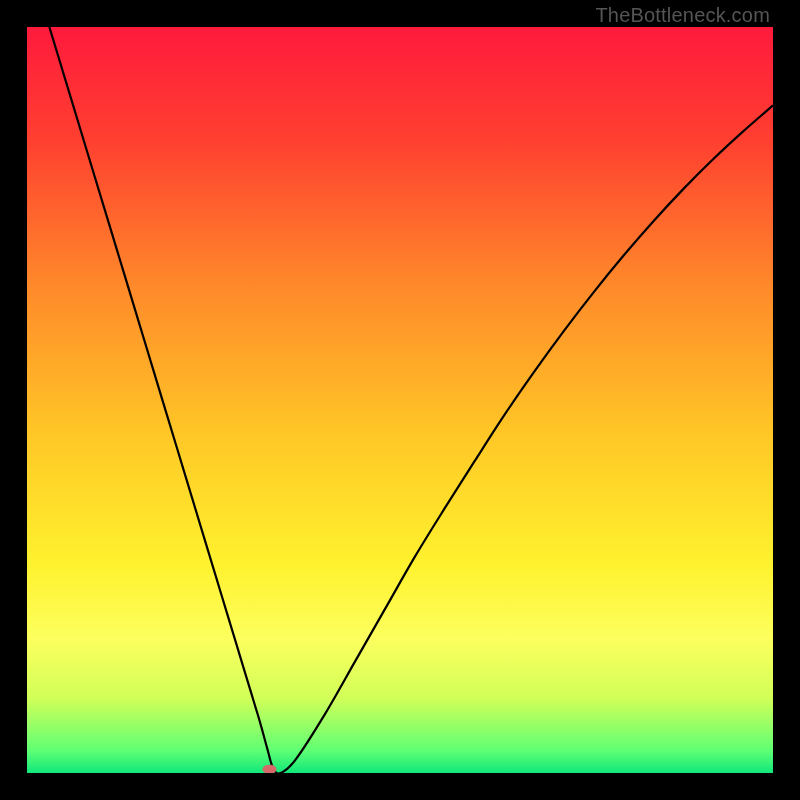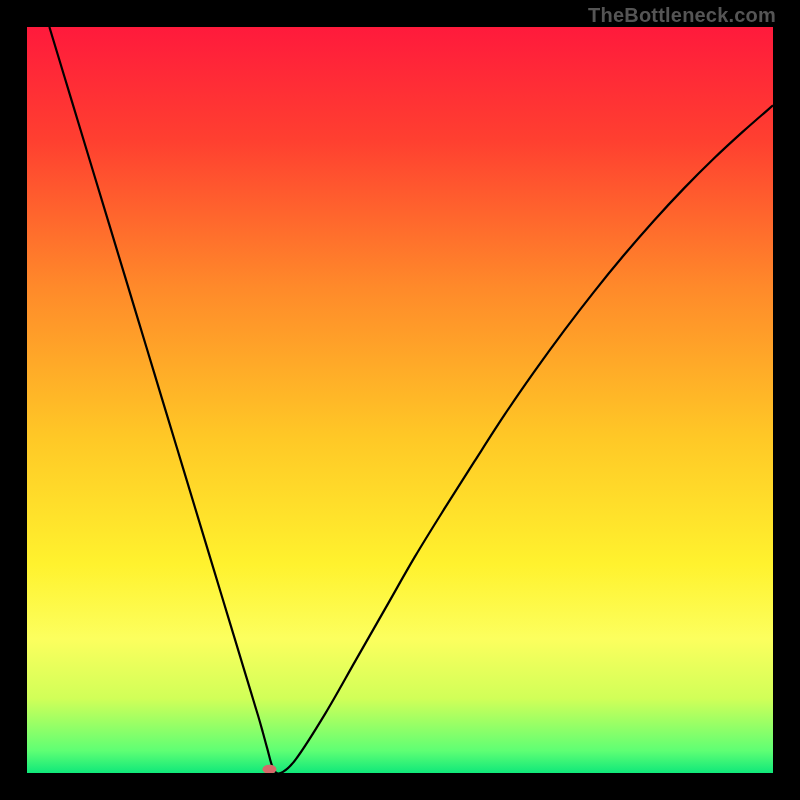--- a/index.html
+++ b/index.html
@@ -15,24 +15,24 @@
     position: absolute;
     top: 27px;
     left: 27px;
     width: 746px;
     height: 746px;
     overflow: hidden;
   }
   .watermark {
     position: absolute;
     top: 4px;
-    right: 24px;
+    right: 30px;
     color: #555;
     font-size: 20px;
-    font-weight: 700;
+    font-weight: 400;
     letter-spacing: 0.2px;
   }
   svg { display: block; }
 </style>
 </head>
 <body>
 
 <div class="frame">
   <div class="watermark">TheBottleneck.com</div>
   <div class="plot-area">

